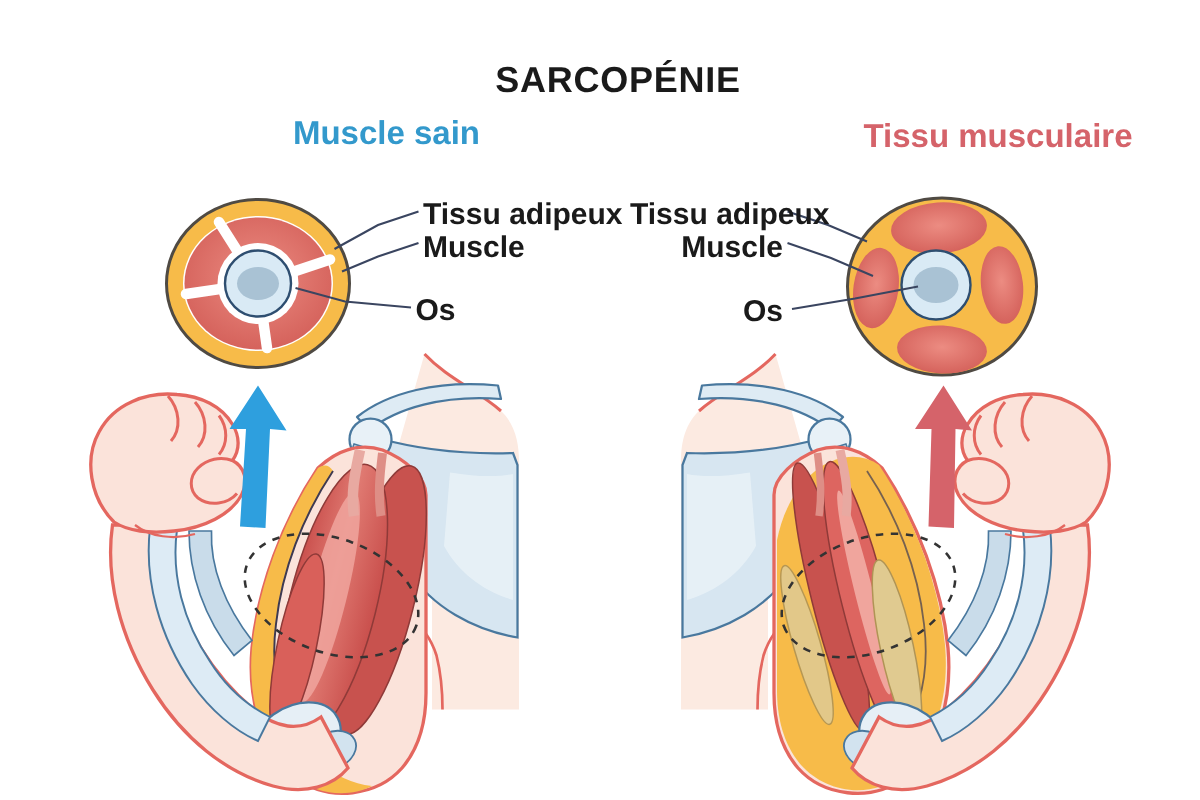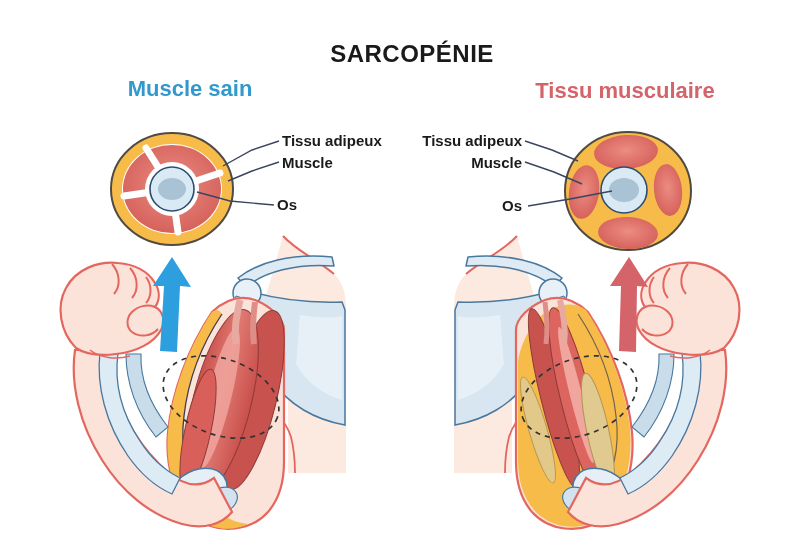--- a/index.html
+++ b/index.html
@@ -3,24 +3,24 @@
 <meta charset="utf-8">
 <style>
   html,body{margin:0;padding:0;background:#ffffff;}
   #stage{
     position:relative;width:800px;height:533px;background:#ffffff;overflow:hidden;
     font-family:"Liberation Sans",sans-serif;
   }
   #art{position:absolute;left:0;top:0;}
   .txt{position:absolute;color:#1a1a1a;white-space:nowrap;}
   #title{left:0;top:40px;width:824px;text-align:center;font-size:24px;font-weight:bold;letter-spacing:.5px;}
-  .heading{top:76px;font-size:22px;font-weight:bold;text-align:center;width:260px;}
+  .heading{top:76px;font-size:22px;font-weight:bold;text-align:right;width:260px;}
   #heading-left{left:60px;color:#3399CC;}
   #heading-right{left:495px;top:78px;color:#D5636A;}
-  .cslabel{font-size:15px;font-weight:bold;}
+  .cslabel{font-size:20px;font-weight:bold;}
   .cs-right{width:102px;text-align:right;left:420px;}
 </style>
 </head>
 <body>
 
 <div id="stage">
 
 <svg id="art" width="800" height="533" viewBox="0 0 800 533">
   <defs>
     <linearGradient id="gradMuscle" x1="0" y1="0" x2="1" y2="0">

